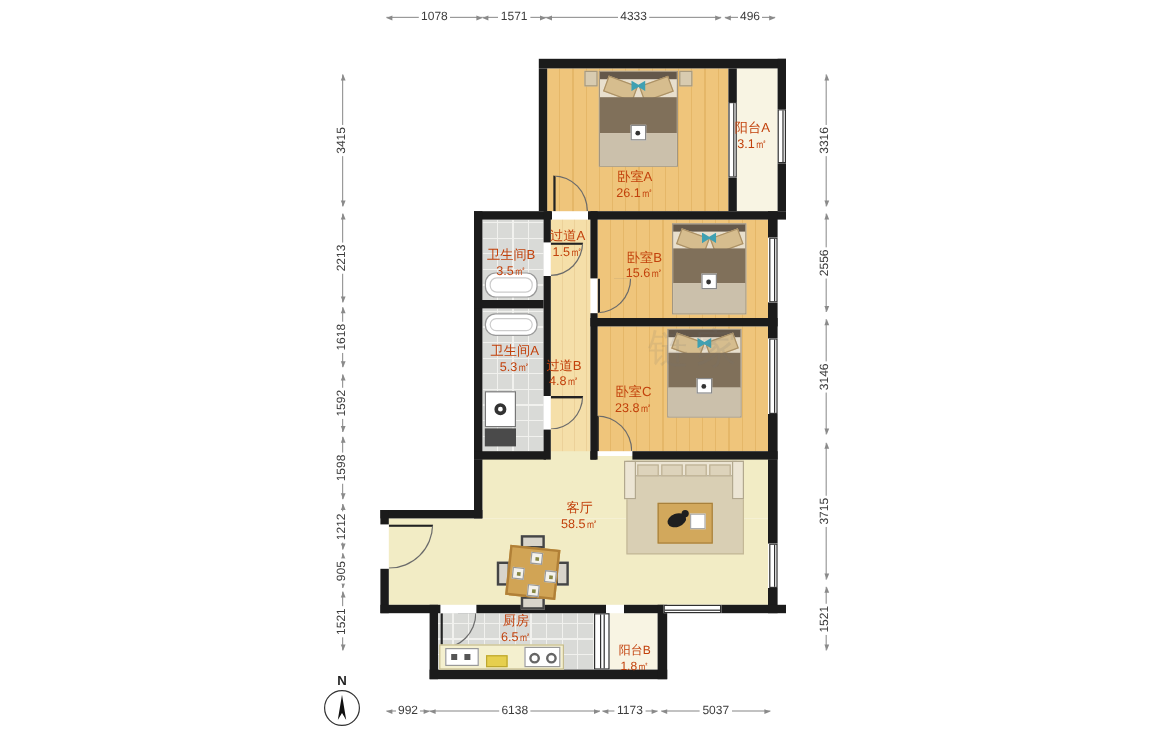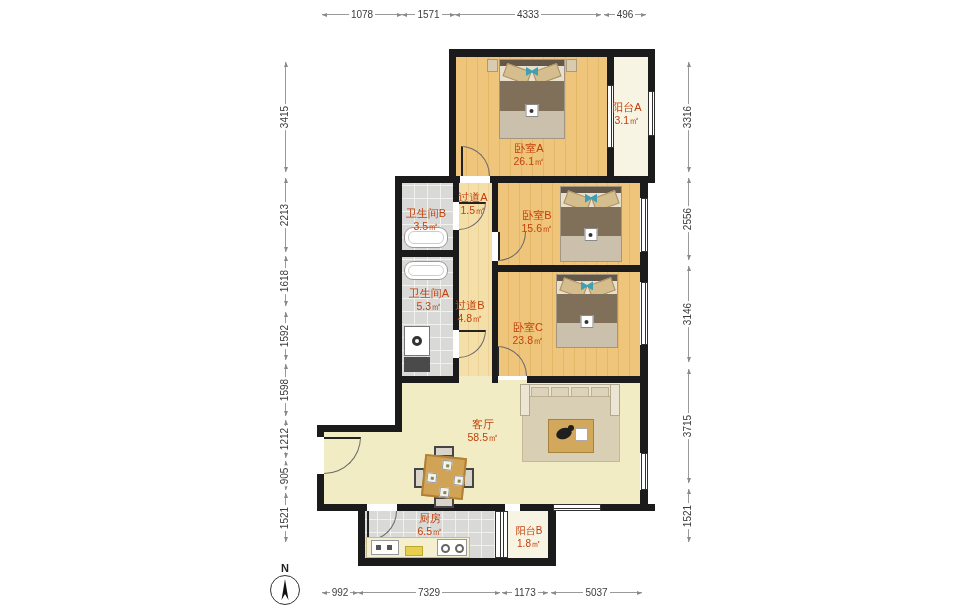--- a/index.html
+++ b/index.html
@@ -107,20 +107,21 @@
   <div class="floor tile" style="left:402px;top:257px;width:51px;height:119px"></div>
   <div class="floor hall" style="left:459px;top:183px;width:33px;height:200px"></div>
   <div class="floor wood" style="left:498px;top:183px;width:142px;height:82px"></div>
   <div class="floor wood" style="left:498px;top:272px;width:142px;height:104px"></div>
   <div class="floor cream" style="left:402px;top:380px;width:238px;height:52px"></div>
   <div class="floor cream" style="left:324px;top:432px;width:316px;height:72px"></div>
   <div class="floor cream" style="left:459px;top:376px;width:33px;height:7px"></div>
   <div class="floor tile" style="left:365px;top:511px;width:130px;height:47px"></div>
   <div class="floor balc" style="left:508px;top:511px;width:40px;height:47px"></div>
 
+  <div class="wm" style="left:540px;top:268px">链家</div>
 
   <div class="w" style="left:449px;top:49px;width:206px;height:8px"></div>
   <div class="w" style="left:449px;top:57px;width:7px;height:119px"></div>
   <div class="w" style="left:607px;top:57px;width:7px;height:28px"></div>
   <div class="w" style="left:607px;top:148px;width:7px;height:28px"></div>
   <div class="w" style="left:648px;top:49px;width:7px;height:42px"></div>
   <div class="w" style="left:648px;top:136px;width:7px;height:40px"></div>
   <div class="w" style="left:395px;top:176px;width:65px;height:7px"></div>
   <div class="w" style="left:490px;top:176px;width:165px;height:7px"></div>
   <div class="w" style="left:395px;top:176px;width:7px;height:207px"></div>
@@ -272,21 +273,21 @@
     <span class="ra">23.8㎡</span>
   </div>
   <div class="room-label" style="left:483px;top:417px">
     <span class="rn">客厅</span>
     <span class="ra">58.5㎡</span>
   </div>
   <div class="room-label" style="left:430px;top:511px">
     <span class="rn">厨房</span>
     <span class="ra">6.5㎡</span>
   </div>
-  <div class="room-label" style="left:529px;top:524px;font-size:10px">
+  <div class="room-label" style="left:529px;top:536px;font-size:10px">
     <span class="rn" style="font-size:10px">阳台B</span>
     <span class="ra" style="font-size:10px">1.8㎡</span>
   </div>
 
   <div class="dim-h" style="left:322px;top:8px;width:80px">
       <span class="dlab">1078</span>
     </div>
   <div class="dim-h" style="left:402px;top:8px;width:53px">
       <span class="dlab">1571</span>
     </div>
@@ -294,21 +295,21 @@
       <span class="dlab">4333</span>
     </div>
   <div class="dim-h" style="left:604px;top:8px;width:42px">
       <span class="dlab">496</span>
     </div>
 
   <div class="dim-h" style="left:322px;top:586px;width:36px">
       <span class="dlab">992</span>
     </div>
   <div class="dim-h" style="left:358px;top:586px;width:142px">
-      <span class="dlab">7329</span>
+      <span class="dlab">6138</span>
     </div>
   <div class="dim-h" style="left:502px;top:586px;width:46px">
       <span class="dlab">1173</span>
     </div>
   <div class="dim-h" style="left:551px;top:586px;width:91px">
       <span class="dlab">5037</span>
     </div>
 
   <div class="dim-v" style="left:279px;top:62px;height:110px">
       <span class="dlab">3415</span>

